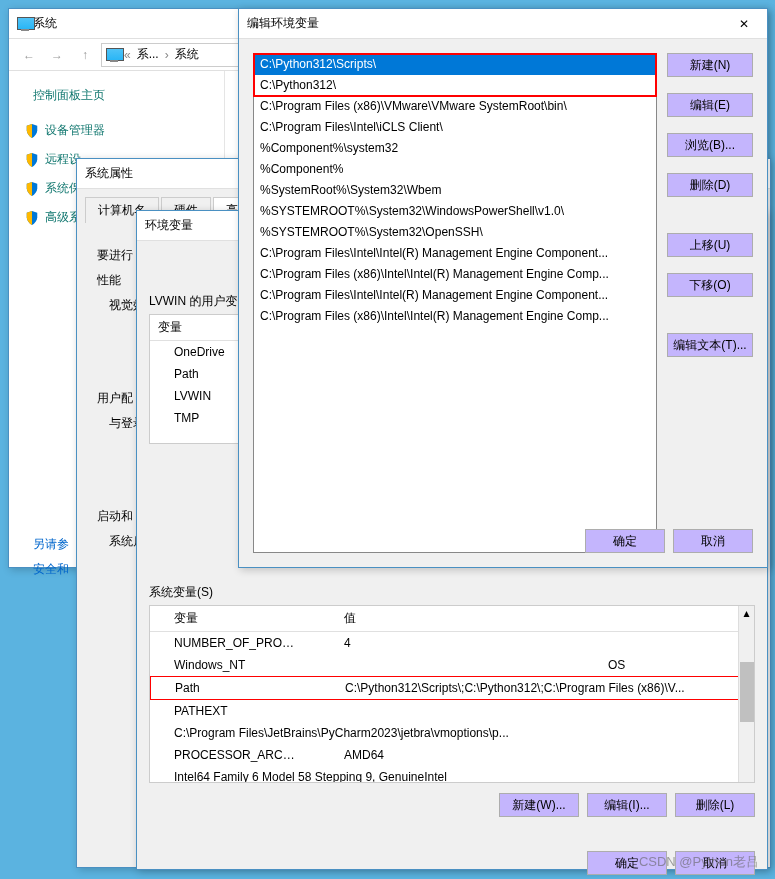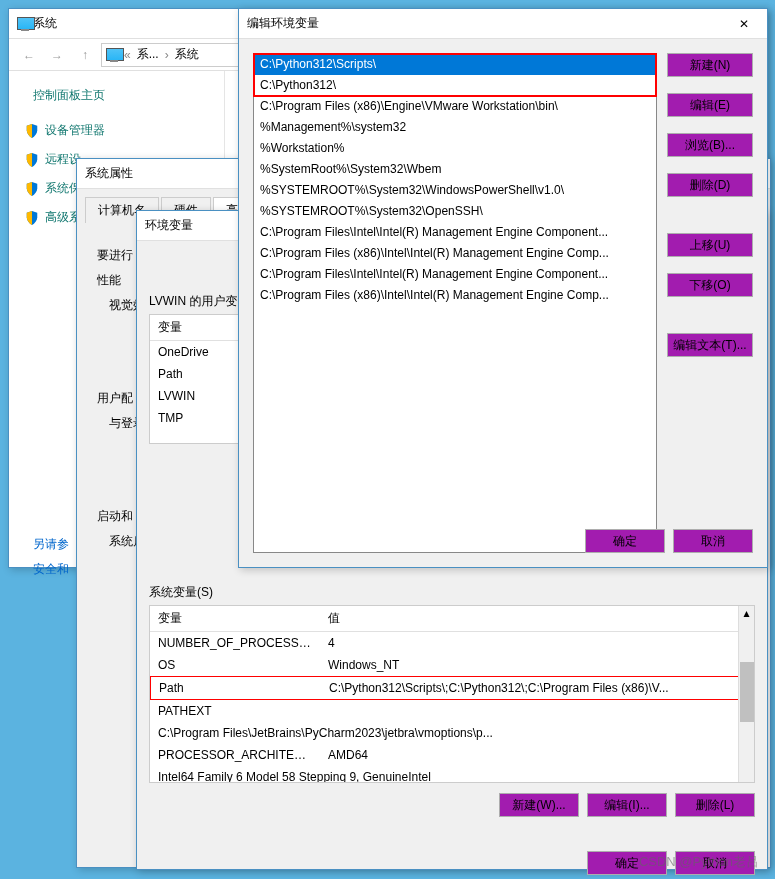--- a/index.html
+++ b/index.html
@@ -38,26 +38,26 @@
     
     
     .env-window { left: 136px; top: 210px; width: 632px; height: 660px; background: #f0f0f0; }
     .env-body { padding: 12px; }
     .env-section-label { margin-bottom: 4px; }
     .env-table { border: 1px solid #ccc; background: #fff; width: 100%; height: 130px; overflow: hidden; }
     .env-table-sys { height: 178px; }
     .env-header { display: flex; background: #fff; border-bottom: 1px solid #e0e0e0; }
     .env-header .col { padding: 4px 8px; border-right: 1px solid #e0e0e0; }
     .env-row { display: flex; padding: 2px 0; cursor: pointer; }
-    .env-row .col { padding: 2px 8px; white-space: nowrap; overflow: hidden; text-overflow: ellipsis; }
+    .env-row .col { padding: 2px 24px; white-space: nowrap; overflow: hidden; text-overflow: ellipsis; }
     .col-name { width: 170px; }
     .col-val { flex: 1; }
     .env-row.highlight { border: 1px solid red; }
     .btn-row { display: flex; justify-content: flex-end; gap: 8px; margin-top: 10px; }
-    .btn { min-width: 80px; height: 24px; border: 1px solid #adadad; background: #a21caf; cursor: pointer; font-size: 12px; padding: 0 0; }
+    .btn { min-width: 80px; height: 24px; border: 1px solid #adadad; background: #c4b5fd; cursor: pointer; font-size: 12px; padding: 0 0; }
     .scrollbar-v { width: 16px; background: #f0f0f0; position: absolute; right: 0; top: 0; bottom: 0; border-left: 1px solid #ddd; }
     .scroll-thumb { background: #c0c0c0; width: 14px; margin: 0 auto; }
     
     
     .edit-window { left: 238px; top: 8px; width: 530px; height: 560px; background: #f0f0f0; z-index: 100; }
     .edit-body { display: flex; padding: 14px; gap: 10px; height: calc(100% - 30px); }
     .path-list { flex: 1; border: 1px solid #888; background: #fff; position: relative; }
     .path-item { padding: 2px 6px; white-space: nowrap; overflow: hidden; text-overflow: ellipsis; cursor: pointer; height: 21px; line-height: 17px; }
     .path-item.selected { background: #0078d7; color: #fff; }
     .red-box { position: absolute; top: -1px; left: -1px; width: calc(100% + 2px); height: 44px; border: 2px solid red; pointer-events: none; }
@@ -190,22 +190,22 @@
       <div id="sys-rows">
           <div class="env-row" style="border-bottom: 1px solid rgb(224, 224, 224); padding-right: 16px;">
             <div class="col col-name">变量</div>
             <div class="col col-val">值</div>
           </div>
           <div class="env-row">
             <div class="col col-name">NUMBER_OF_PROCESSORS</div>
             <div class="col col-val">4</div>
           </div>
           <div class="env-row">
+            <div class="col col-val">Windows_NT</div>
             <div class="col col-name">OS</div>
-            <div class="col col-val">Windows_NT</div>
           </div>
           <div class="env-row highlight">
             <div class="col col-name">Path</div>
             <div class="col col-val">C:\Python312\Scripts\;C:\Python312\;C:\Program Files (x86)\V...</div>
           </div>
           <div class="env-row">
             <div class="col col-name">PATHEXT</div>
           </div>
           <div class="env-row">
             <div class="col col-val">C:\Program Files\JetBrains\PyCharm2023\jetbra\vmoptions\p...</div>
@@ -240,23 +240,24 @@
   <div class="title-bar">
     <span class="title">编辑环境变量</span>
     <span class="close-btn">✕</span>
   </div>
   <div class="edit-body">
     <div class="path-list">
       <div class="red-box"></div>
       <div id="path-rows">
           <div class="path-item selected">C:\Python312\Scripts\</div>
           <div class="path-item">C:\Python312\</div>
-          <div class="path-item">C:\Program Files (x86)\Engine\VMware Workstation\bin\</div>
-          <div class="path-item">%Management%\system32</div>
-          <div class="path-item">%Workstation%</div>
+          <div class="path-item">C:\Program Files (x86)\VMware\VMware SystemRoot\bin\</div>
+          <div class="path-item">C:\Program Files\Intel\iCLS Client\</div>
+          <div class="path-item">%Component%\system32</div>
+          <div class="path-item">%Component%</div>
           <div class="path-item">%SystemRoot%\System32\Wbem</div>
           <div class="path-item">%SYSTEMROOT%\System32\WindowsPowerShell\v1.0\</div>
           <div class="path-item">%SYSTEMROOT%\System32\OpenSSH\</div>
           <div class="path-item">C:\Program Files\Intel\Intel(R) Management Engine Component...</div>
           <div class="path-item">C:\Program Files (x86)\Intel\Intel(R) Management Engine Comp...</div>
           <div class="path-item">C:\Program Files\Intel\Intel(R) Management Engine Component...</div>
           <div class="path-item">C:\Program Files (x86)\Intel\Intel(R) Management Engine Comp...</div>
         </div>
     </div>
     <div class="edit-buttons">

